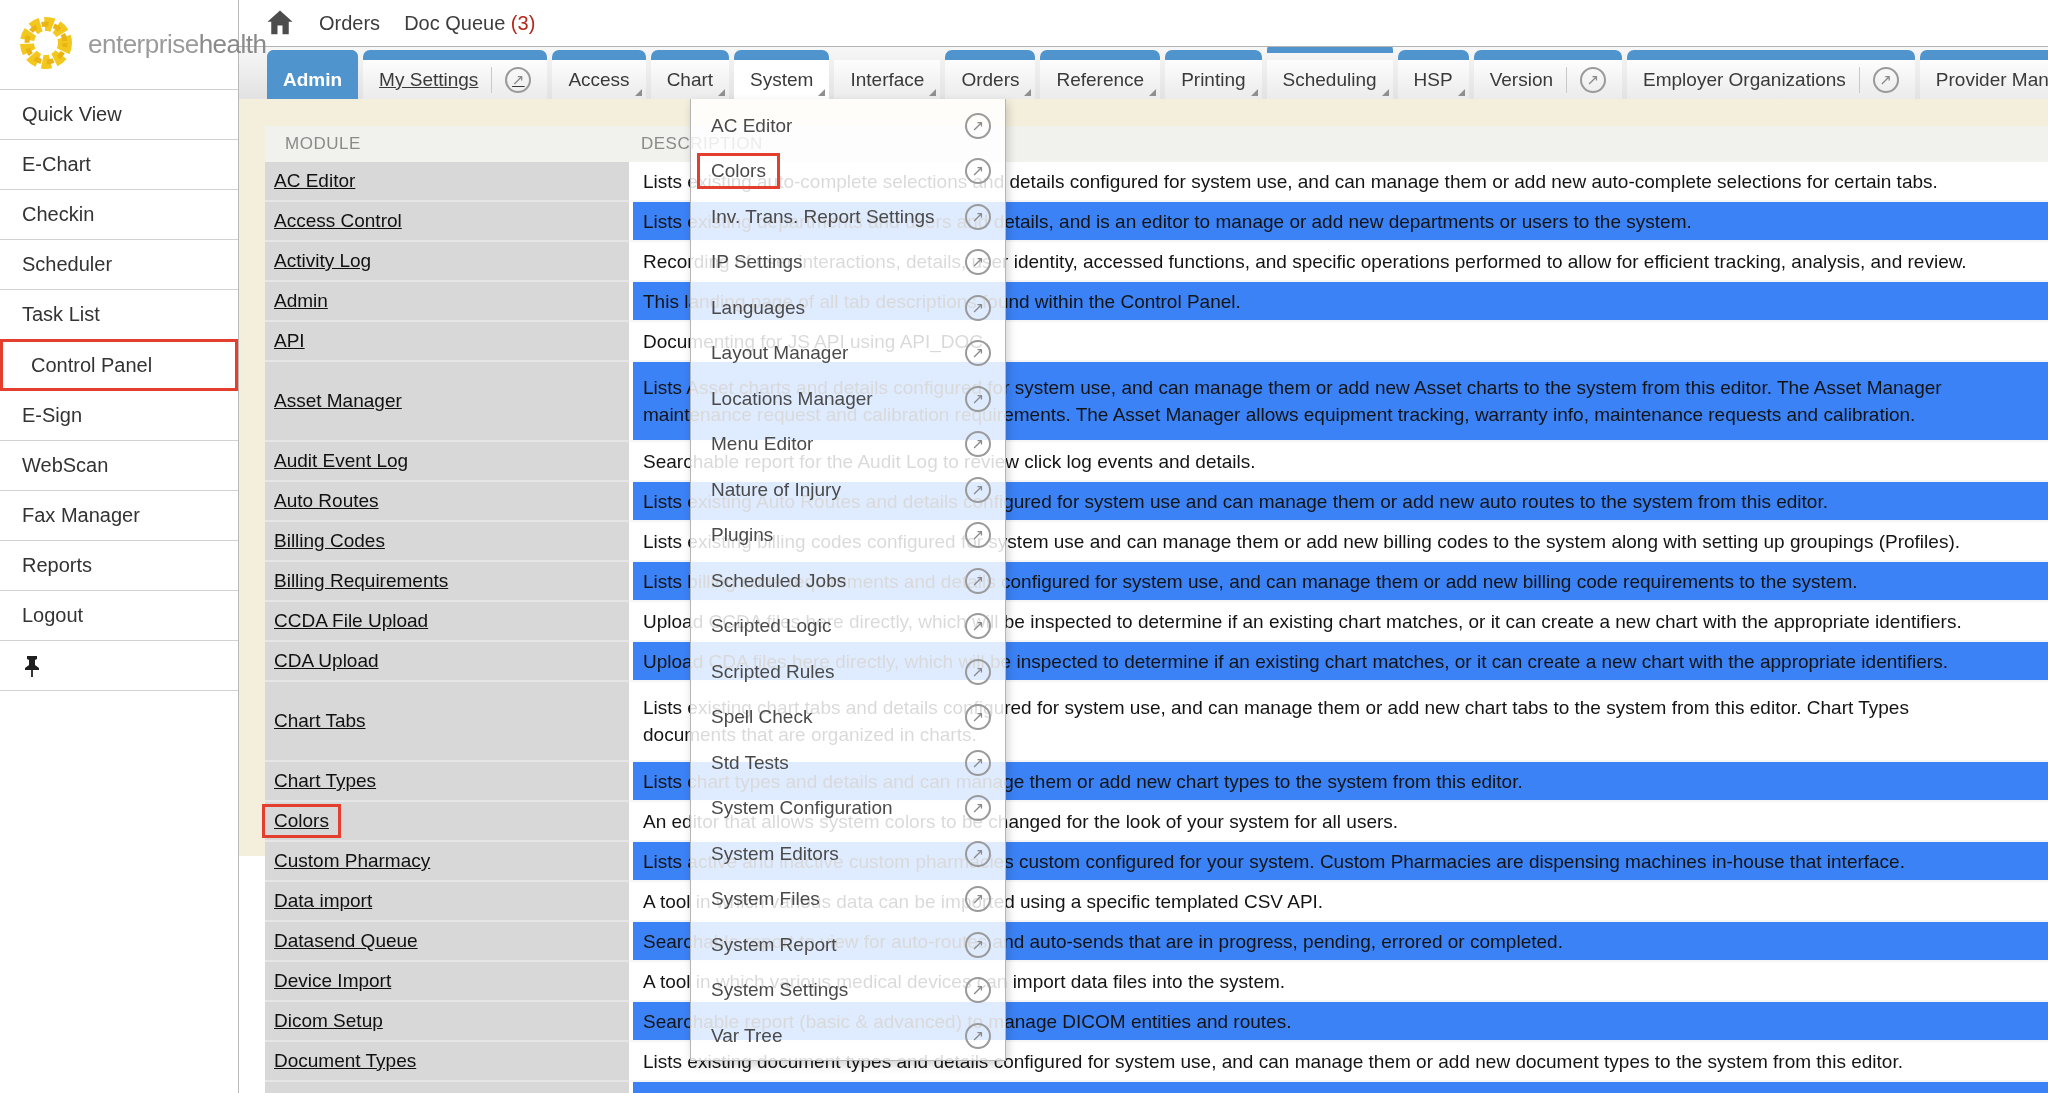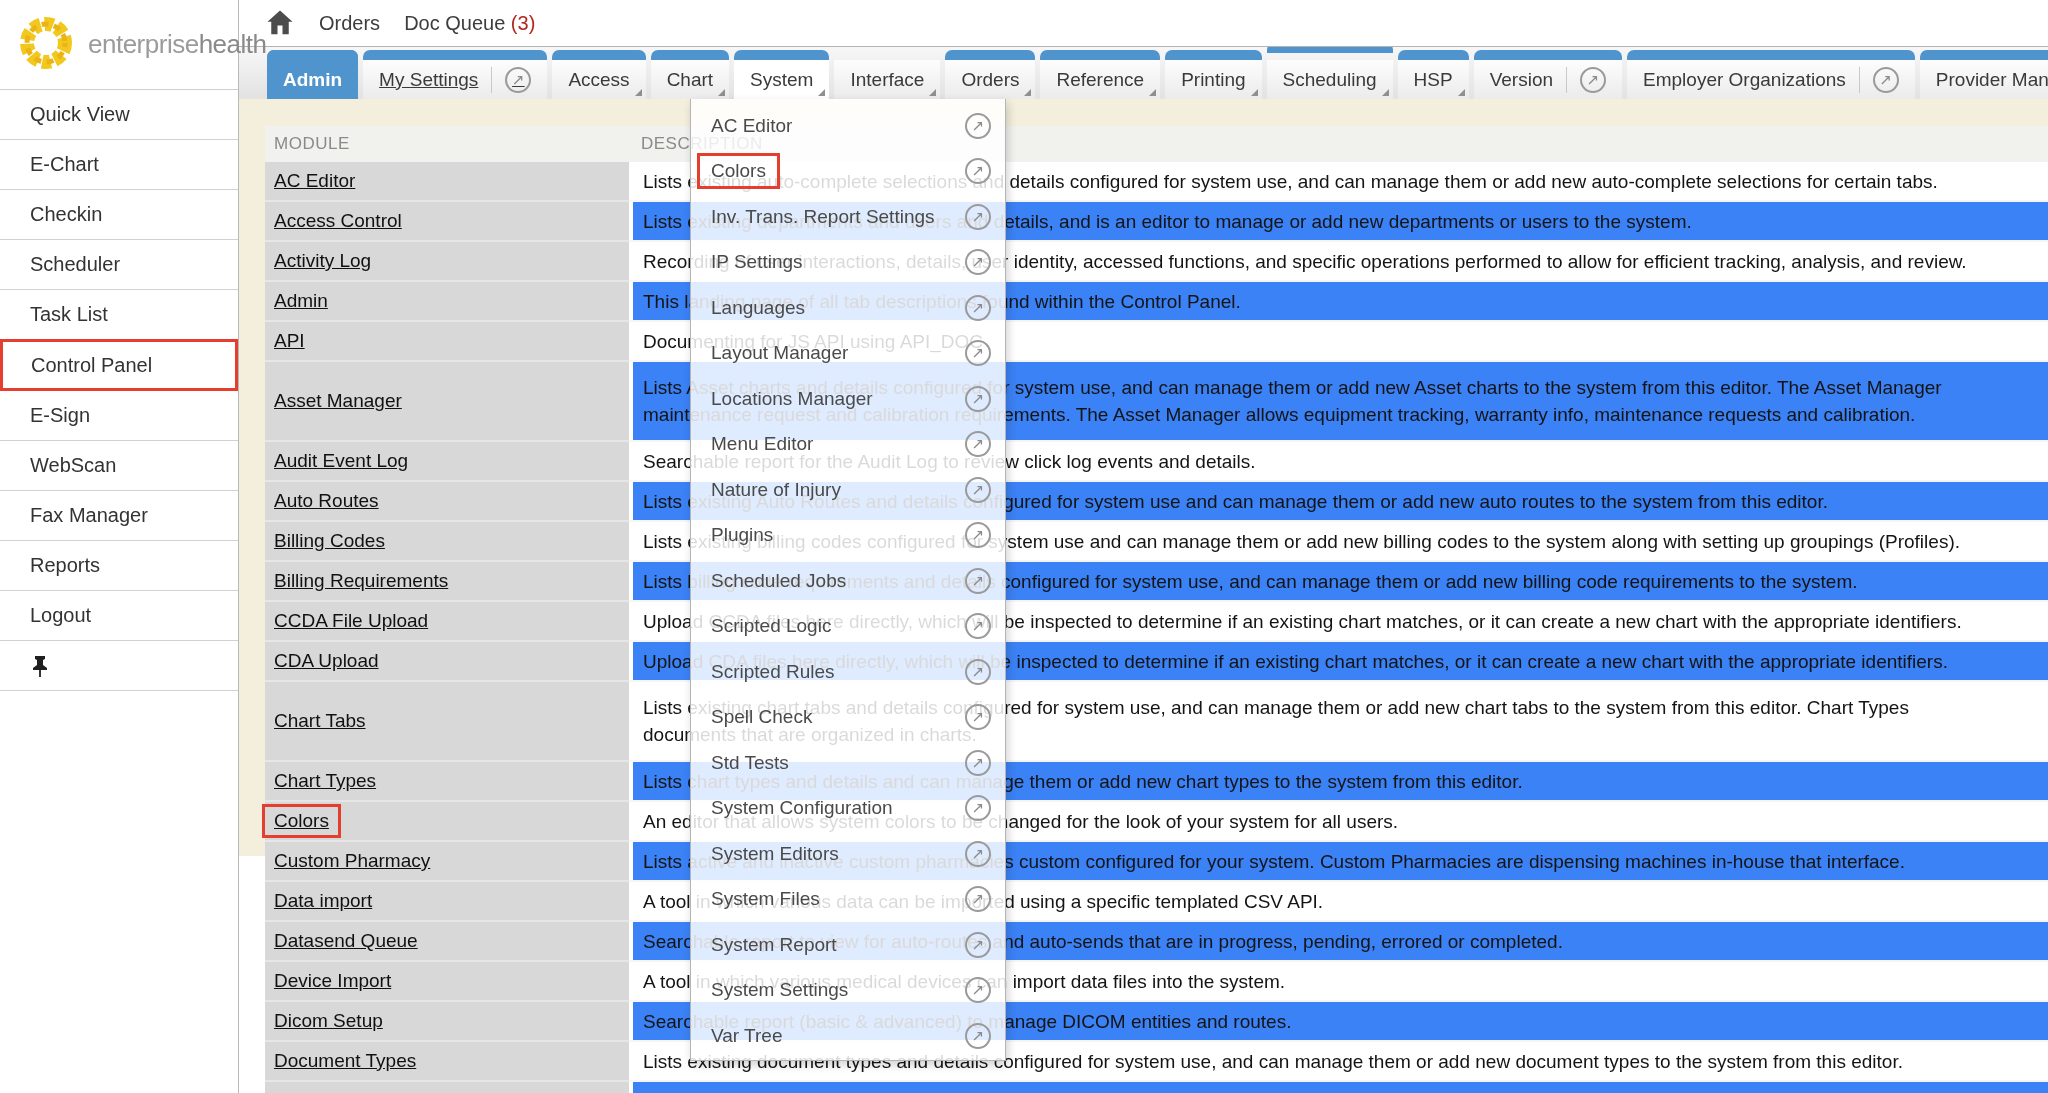--- a/index.html
+++ b/index.html
@@ -4,21 +4,21 @@
 <style>
   html,body{margin:0;padding:0;}
   body{font-family:"Liberation Sans","DejaVu Sans",sans-serif;background:#fff;}
   #page{position:relative;width:2048px;height:1093px;overflow:hidden;background:#fff;}
 
   
   .sidebar{position:absolute;left:0;top:0;width:238px;height:1093px;background:#fff;border-right:1px solid #b9b9b9;z-index:30;}
   .logo-block{height:89px;display:flex;align-items:center;padding-left:14px;border-bottom:1px solid #cfcfcf;}
   .logo-text{margin-left:10px;font-size:26px;color:#9b9b9b;letter-spacing:-0.5px;white-space:nowrap;}
   .logo-text b{color:#8a8a8a;font-weight:normal;}
-  .side-item{height:50px;display:flex;align-items:center;padding-left:30px;border-bottom:1px solid #d2d2d2;font-size:20px;color:#333;cursor:pointer;box-sizing:border-box;background:#fff;}
+  .side-item{height:50px;display:flex;align-items:center;padding-left:22px;border-bottom:1px solid #d2d2d2;font-size:20px;color:#333;cursor:pointer;box-sizing:border-box;background:#fff;}
   .side-item.hl{border:3px solid #e43e2e;height:52px;margin-top:-1px;padding-left:28px;}
   .pin-ic{display:flex;align-items:center;}
 
   
   .main{position:absolute;left:239px;top:0;right:0;height:856px;}
   .topbar{height:46px;display:flex;align-items:center;padding-left:26px;gap:24px;background:#fff;border-bottom:1px solid #b3b3b3;}
   .crumb{font-size:20px;color:#3d3d3d;cursor:pointer;}
   .crumb .cnt{color:#b3281e;}
 
   
@@ -31,21 +31,21 @@
   .tab.active{border-radius:7px 7px 0 0;background:#4f94cd;}
   .tab.active .tab-body{background:#4f94cd;color:#fff;font-weight:bold;border-radius:0 0 0 0;}
   .tab.has-menu .tab-body::after{content:"";position:absolute;right:4px;bottom:3px;width:0;height:0;border-left:7px solid transparent;border-bottom:7px solid #8f8f8f;}
   .tab-right{display:flex;align-items:center;border-left:1px solid #c9c9c9;margin-left:13px;padding-left:13px;height:26px;}
   .circ{width:26px;height:26px;border:2px solid #9a9a9a;border-radius:50%;display:flex;align-items:center;justify-content:center;font-size:15px;color:#8a8a8a;box-sizing:border-box;background:transparent;}
 
   
   .content{position:absolute;left:0;right:0;top:99px;bottom:0;background:#f4eedd;padding:27px 0 0 26px;box-sizing:border-box;}
   .tbl{background:#fff;}
   .t-head{height:36px;background:#f1f1ee;display:flex;align-items:center;font-size:17px;color:#8a8a8a;letter-spacing:0.5px;}
-  .h-mod{width:364px;padding-left:9px;box-sizing:border-box;}
+  .h-mod{width:364px;padding-left:20px;box-sizing:border-box;}
   .h-desc{padding-left:12px;}
   .t-row{display:flex;height:40px;border-bottom:2px solid #f6f6f6;box-sizing:border-box;}
   .t-row.tall{height:80px;}
   .mod-cell{width:364px;flex:0 0 364px;background:#d8d8d8;display:flex;align-items:center;padding-left:9px;box-sizing:border-box;border-bottom:2px solid #e6e6e6;margin-bottom:-2px;}
   .col-gap{width:4px;flex:0 0 4px;background:#fff;}
   .desc-cell{flex:1 1 auto;background:#fff;display:flex;flex-direction:column;justify-content:center;padding-left:10px;overflow:hidden;}
   .t-row.alt .desc-cell{background:#3b82f6;}
   .desc-line{font-size:19px;color:#141414;white-space:nowrap;line-height:27px;}
   .mod-link{font-size:19px;color:#111;text-decoration:underline;cursor:pointer;white-space:nowrap;}
   .mod-link.hl{border:3px solid #e43e2e;padding:3px 9px;margin:-6px -12px;text-decoration:underline;}

